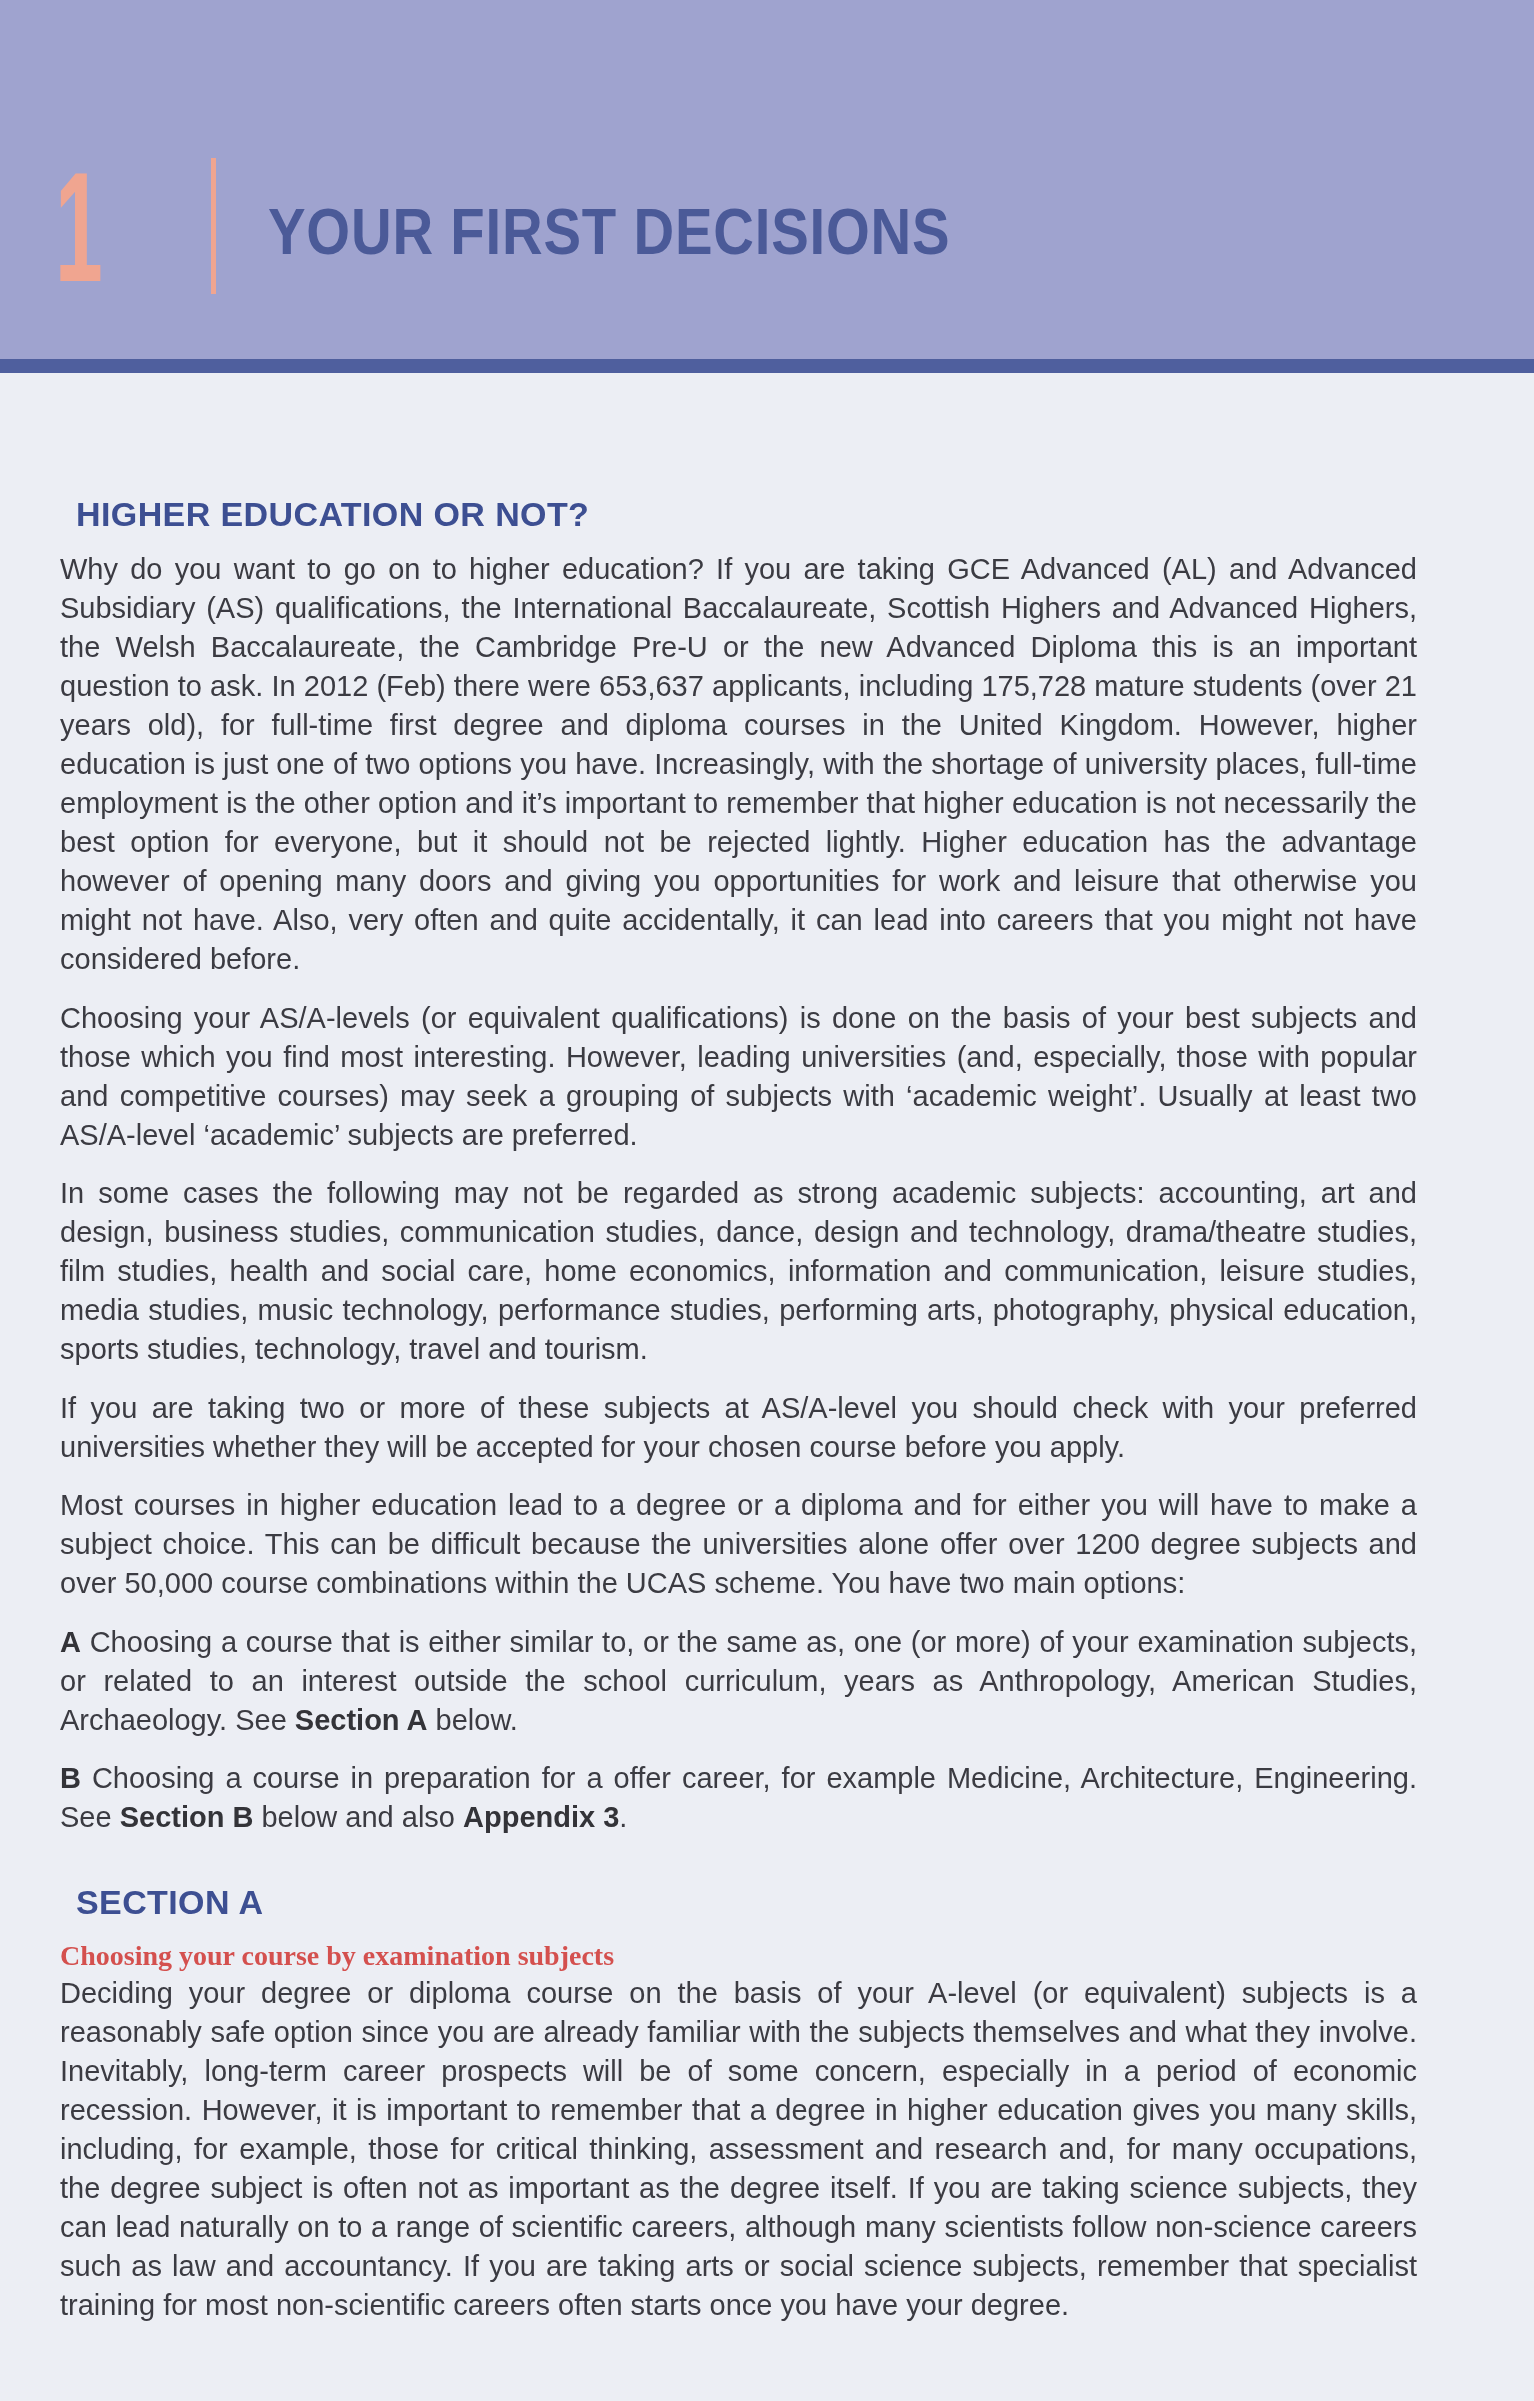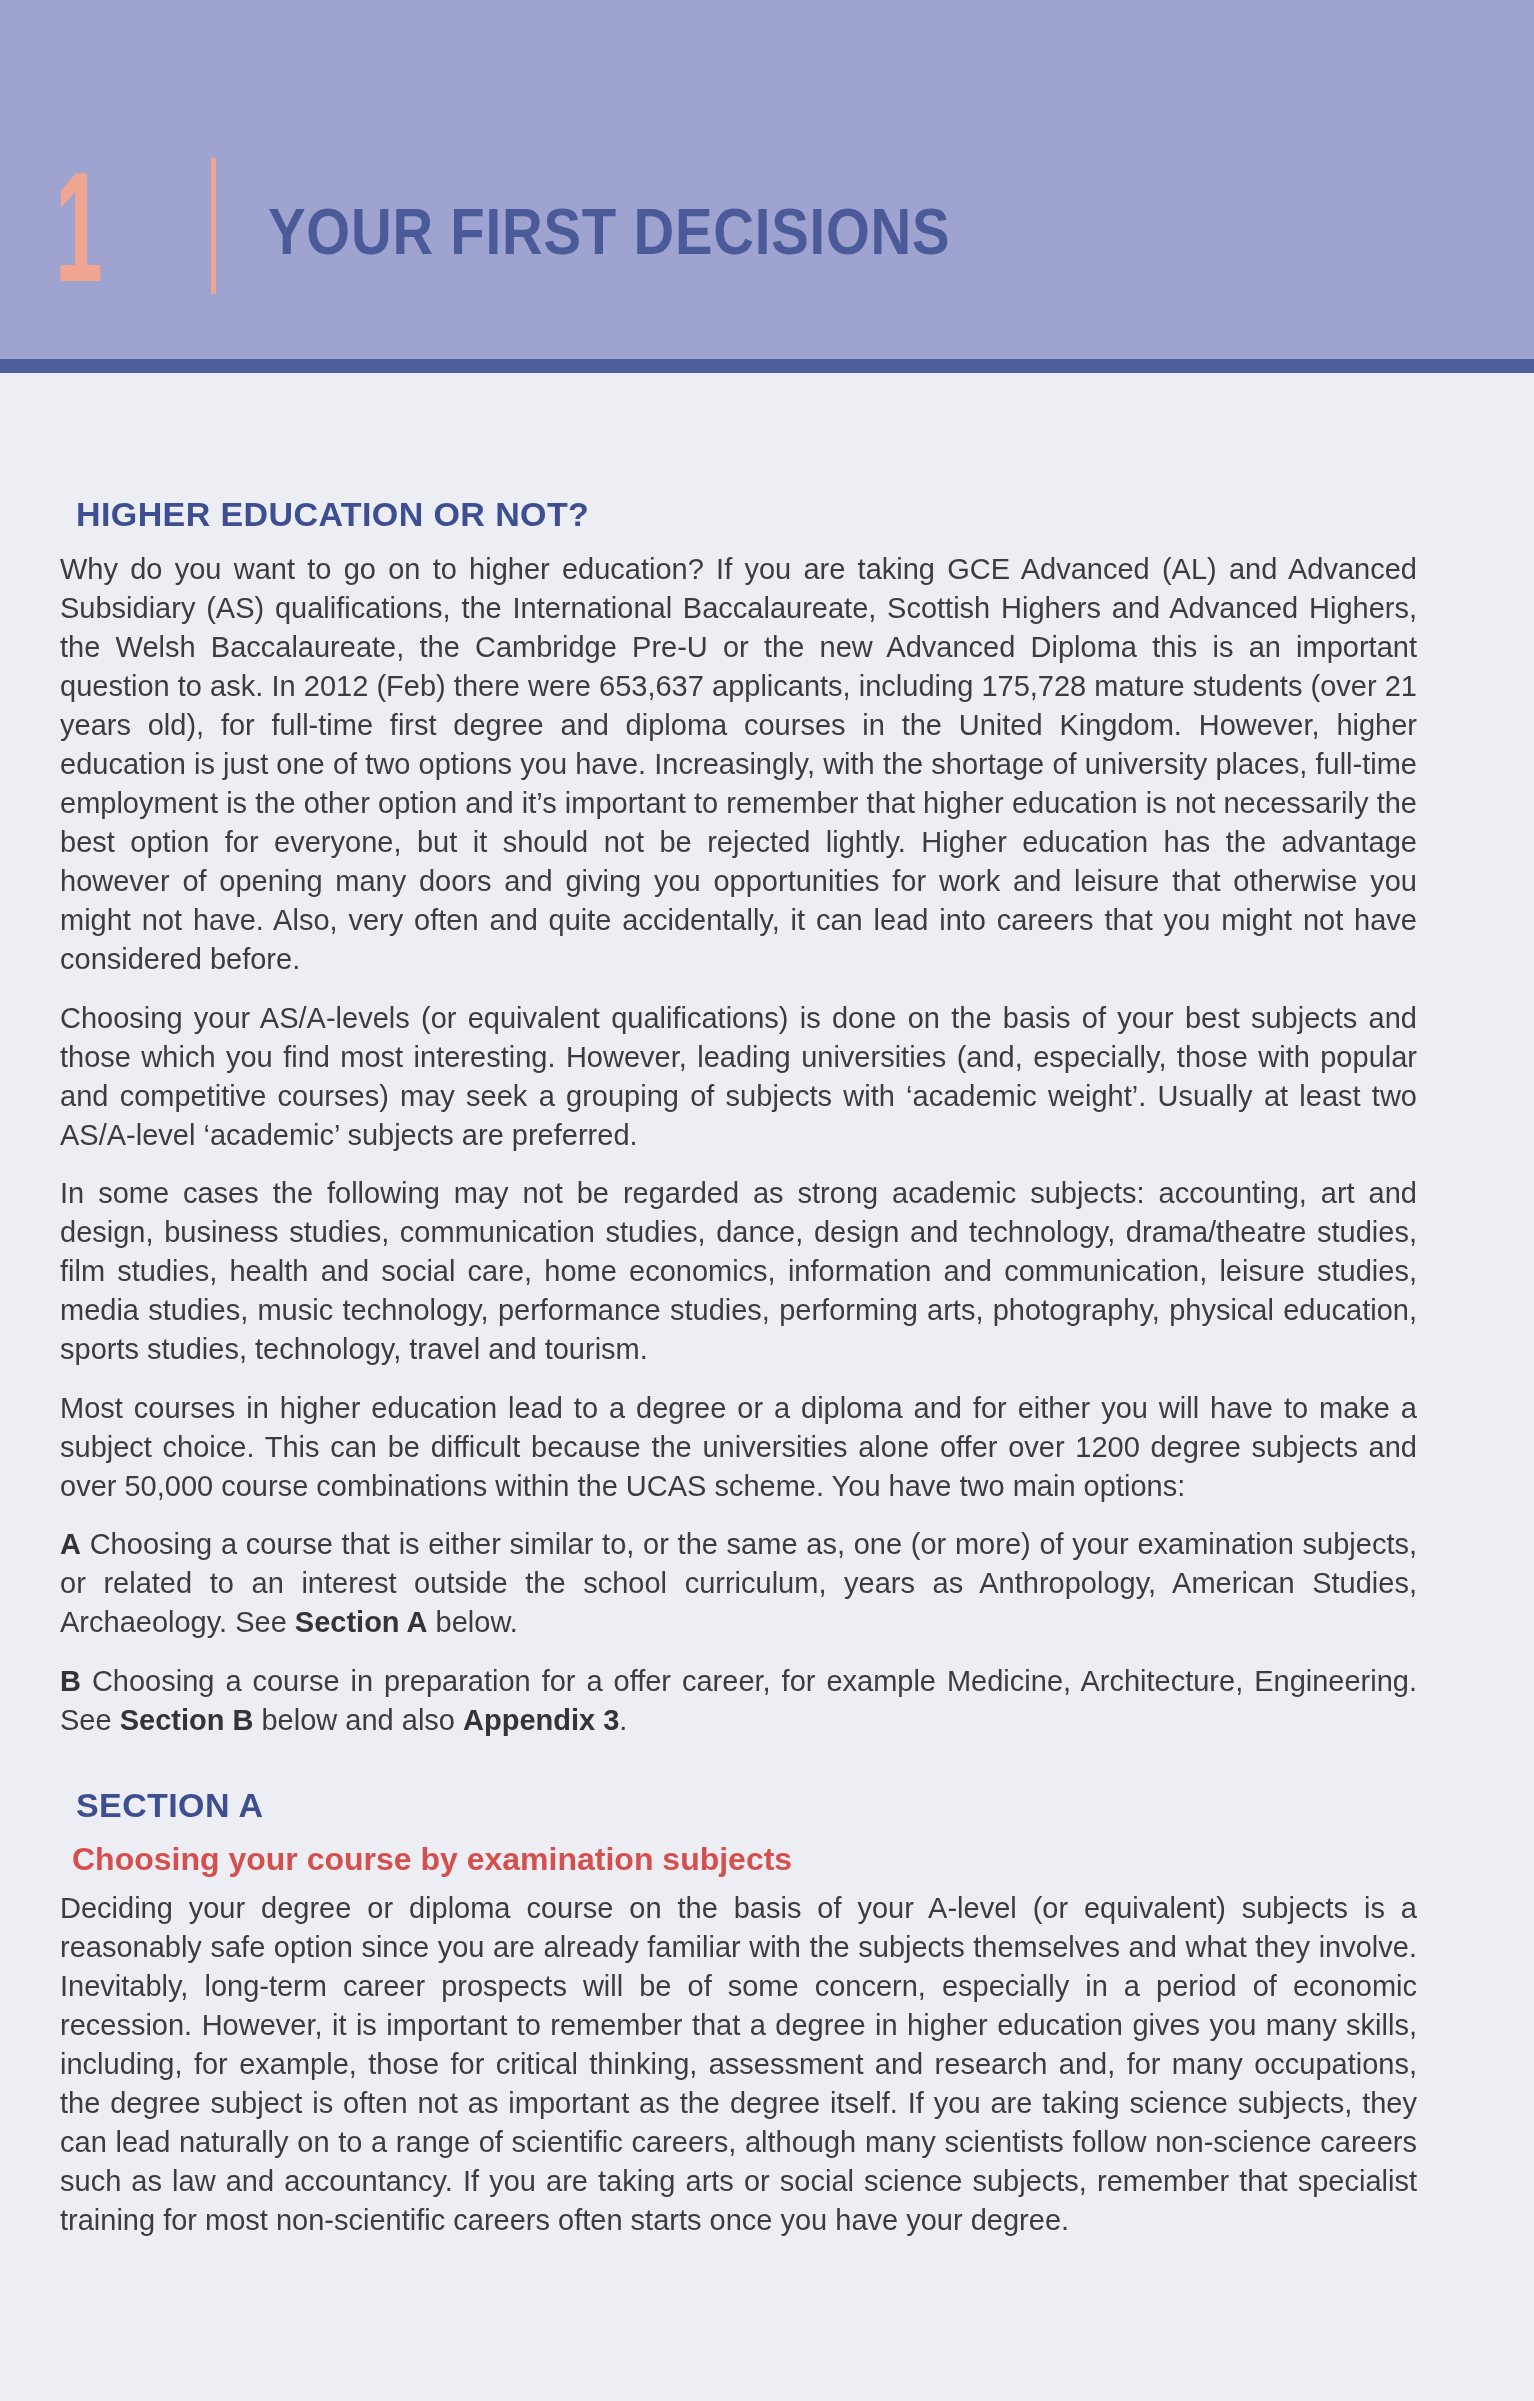--- a/index.html
+++ b/index.html
@@ -35,21 +35,21 @@
     transform: scaleX(0.88); transform-origin: left top;
   }
   .content {
     position: absolute; left: 60px; top: 479px; width: 1357px;
   }
   .h2 {
     font-weight: bold; color: #3d4f92; font-size: 34px; line-height: 39px;
     margin: 16px; letter-spacing: 0.4px;
   }
   .sub {
-    font-weight: bold; color: #d4504e; font-size: 32px; line-height: 36px; margin: 12px;
+    font-weight: bold; color: #d4504e; font-size: 28px; line-height: 36px; margin: 0; font-family: Liberation Serif, serif;
   }
   p {
     margin: 0 0 19.5px 0; font-size: 29px; line-height: 39px;
     text-align: justify; color: #3b3b42;
   }
   p b { color: #333338; }
   .spacer-sec { height: 10.7px; }
 </style>
 </head>
 <body>
@@ -58,20 +58,21 @@
 <div class="header-rule"></div>
 <div class="chapter-num">1</div>
 <div class="chapter-bar"></div>
 <div class="chapter-title">YOUR FIRST DECISIONS</div>
 
 <div class="content">
   <h2 class="h2">HIGHER EDUCATION OR NOT?</h2>
   <p>Why do you want to go on to higher education? If you are taking GCE Advanced (AL) and Advanced Subsidiary (AS) qualifications, the International Baccalaureate, Scottish Highers and Advanced Highers, the Welsh Baccalaureate, the Cambridge Pre-U or the new Advanced Diploma this is an important question to ask. In 2012 (Feb) there were 653,637 applicants, including 175,728 mature students (over 21 years old), for full-time first degree and diploma courses in the United Kingdom. However, higher education is just one of two options you have. Increasingly, with the shortage of university places, full-time employment is the other option and it’s important to remember that higher education is not necessarily the best option for everyone, but it should not be rejected lightly. Higher education has the advantage however of opening many doors and giving you opportunities for work and leisure that otherwise you might not have. Also, very often and quite accidentally, it can lead into careers that you might not have considered before.</p>
   <p>Choosing your AS/A-levels (or equivalent qualifications) is done on the basis of your best subjects and those which you find most interesting. However, leading universities (and, especially, those with popular and competitive courses) may seek a grouping of subjects with ‘academic weight’. Usually at least two AS/A-level ‘academic’ subjects are preferred.</p>
   <p>In some cases the following may not be regarded as strong academic subjects: accounting, art and design, business studies, communication studies, dance, design and technology, drama/theatre studies, film studies, health and social care, home economics, information and communication, leisure studies, media studies, music technology, performance studies, performing arts, photography, physical education, sports studies, technology, travel and tourism.</p>
+  <p>If you are taking two or more of these subjects at AS/A-level you should check with your preferred universities whether they will be accepted for your chosen course before you apply.</p>
   <p>Most courses in higher education lead to a degree or a diploma and for either you will have to make a subject choice. This can be difficult because the universities alone offer over 1200 degree subjects and over 50,000 course combinations within the UCAS scheme. You have two main options:</p>
 
   <p><b>A</b><span> Choosing a course that is either similar to, or the same as, one (or more) of your examination subjects, or related to an interest outside the school curriculum, years as Anthropology, American Studies, Archaeology. See </span><b>Section A</b><span> below.</span></p>
 
   <p><b>B</b><span> Choosing a course in preparation for a offer career, for example Medicine, Architecture, Engineering. See </span><b>Section B</b><span> below and also </span><b>Appendix 3</b><span>.</span></p>
 
   <div class="spacer-sec"></div>
   <h2 class="h2">SECTION A</h2>
   <h3 class="sub">Choosing your course by examination subjects</h3>
   <p>Deciding your degree or diploma course on the basis of your A-level (or equivalent) subjects is a reasonably safe option since you are already familiar with the subjects themselves and what they involve. Inevitably, long-term career prospects will be of some concern, especially in a period of economic recession. However, it is important to remember that a degree in higher education gives you many skills, including, for example, those for critical thinking, assessment and research and, for many occupations, the degree subject is often not as important as the degree itself. If you are taking science subjects, they can lead naturally on to a range of scientific careers, although many scientists follow non-science careers such as law and accountancy. If you are taking arts or social science subjects, remember that specialist training for most non-scientific careers often starts once you have your degree.</p>

